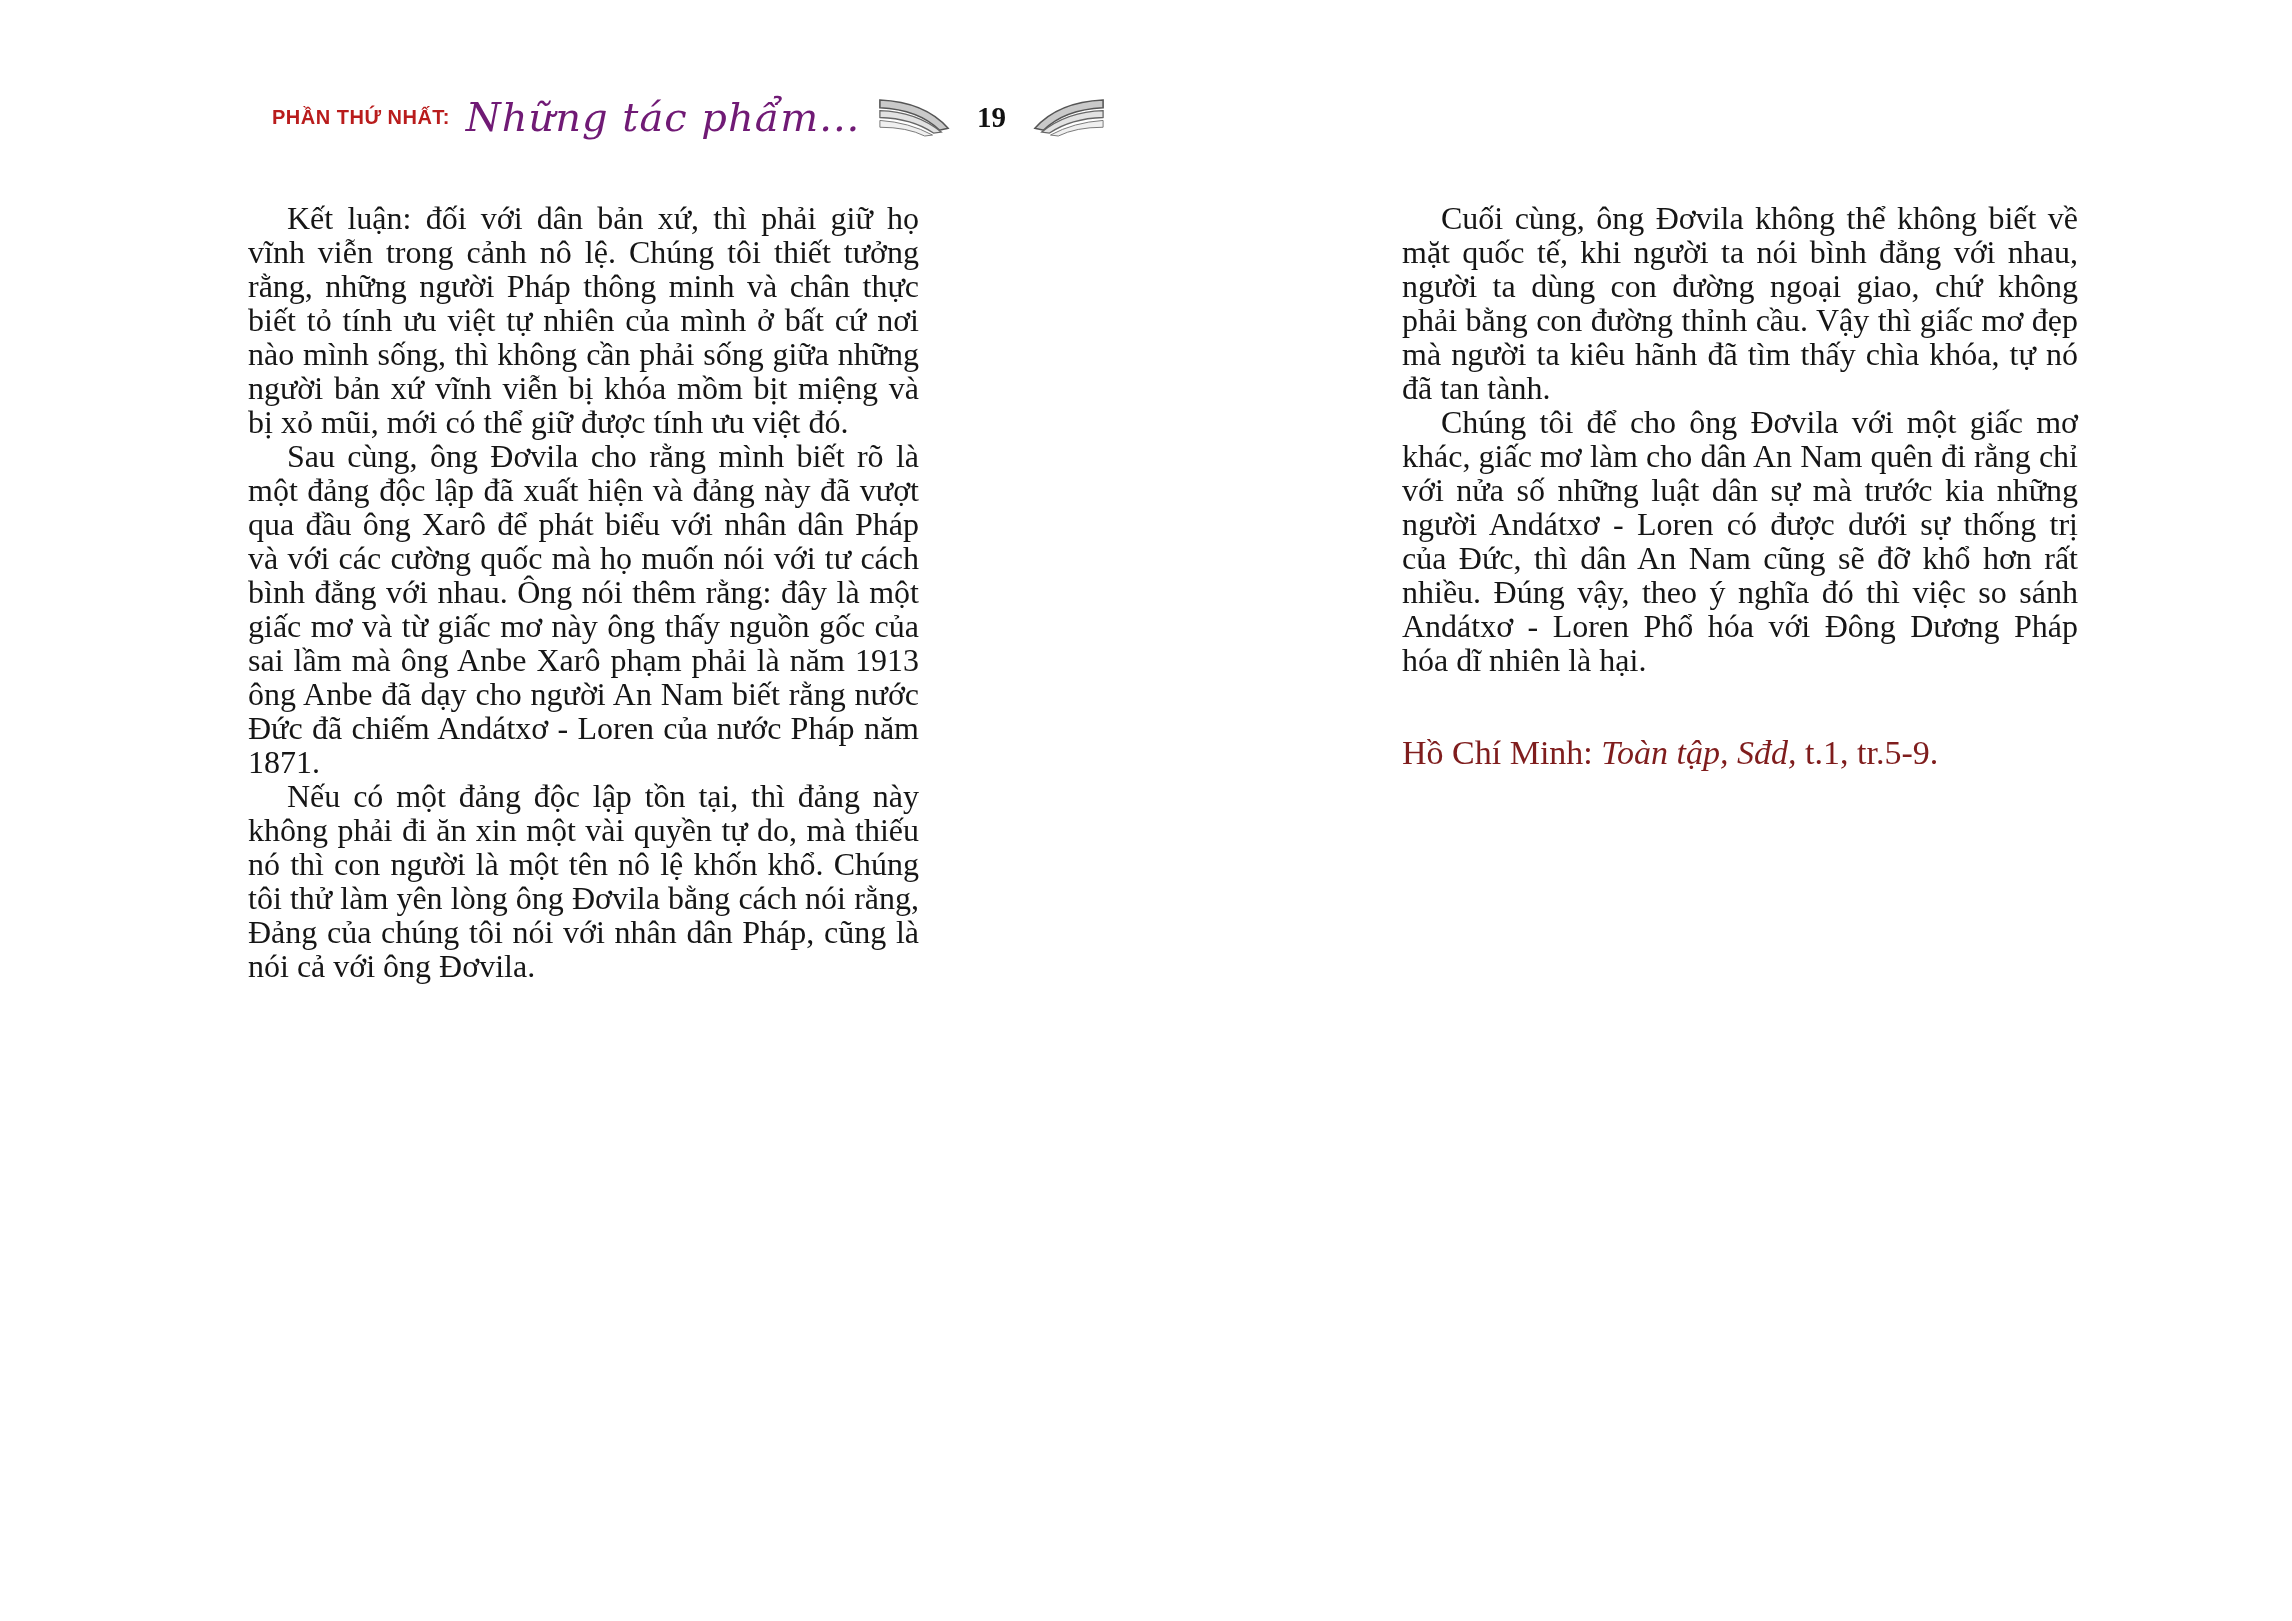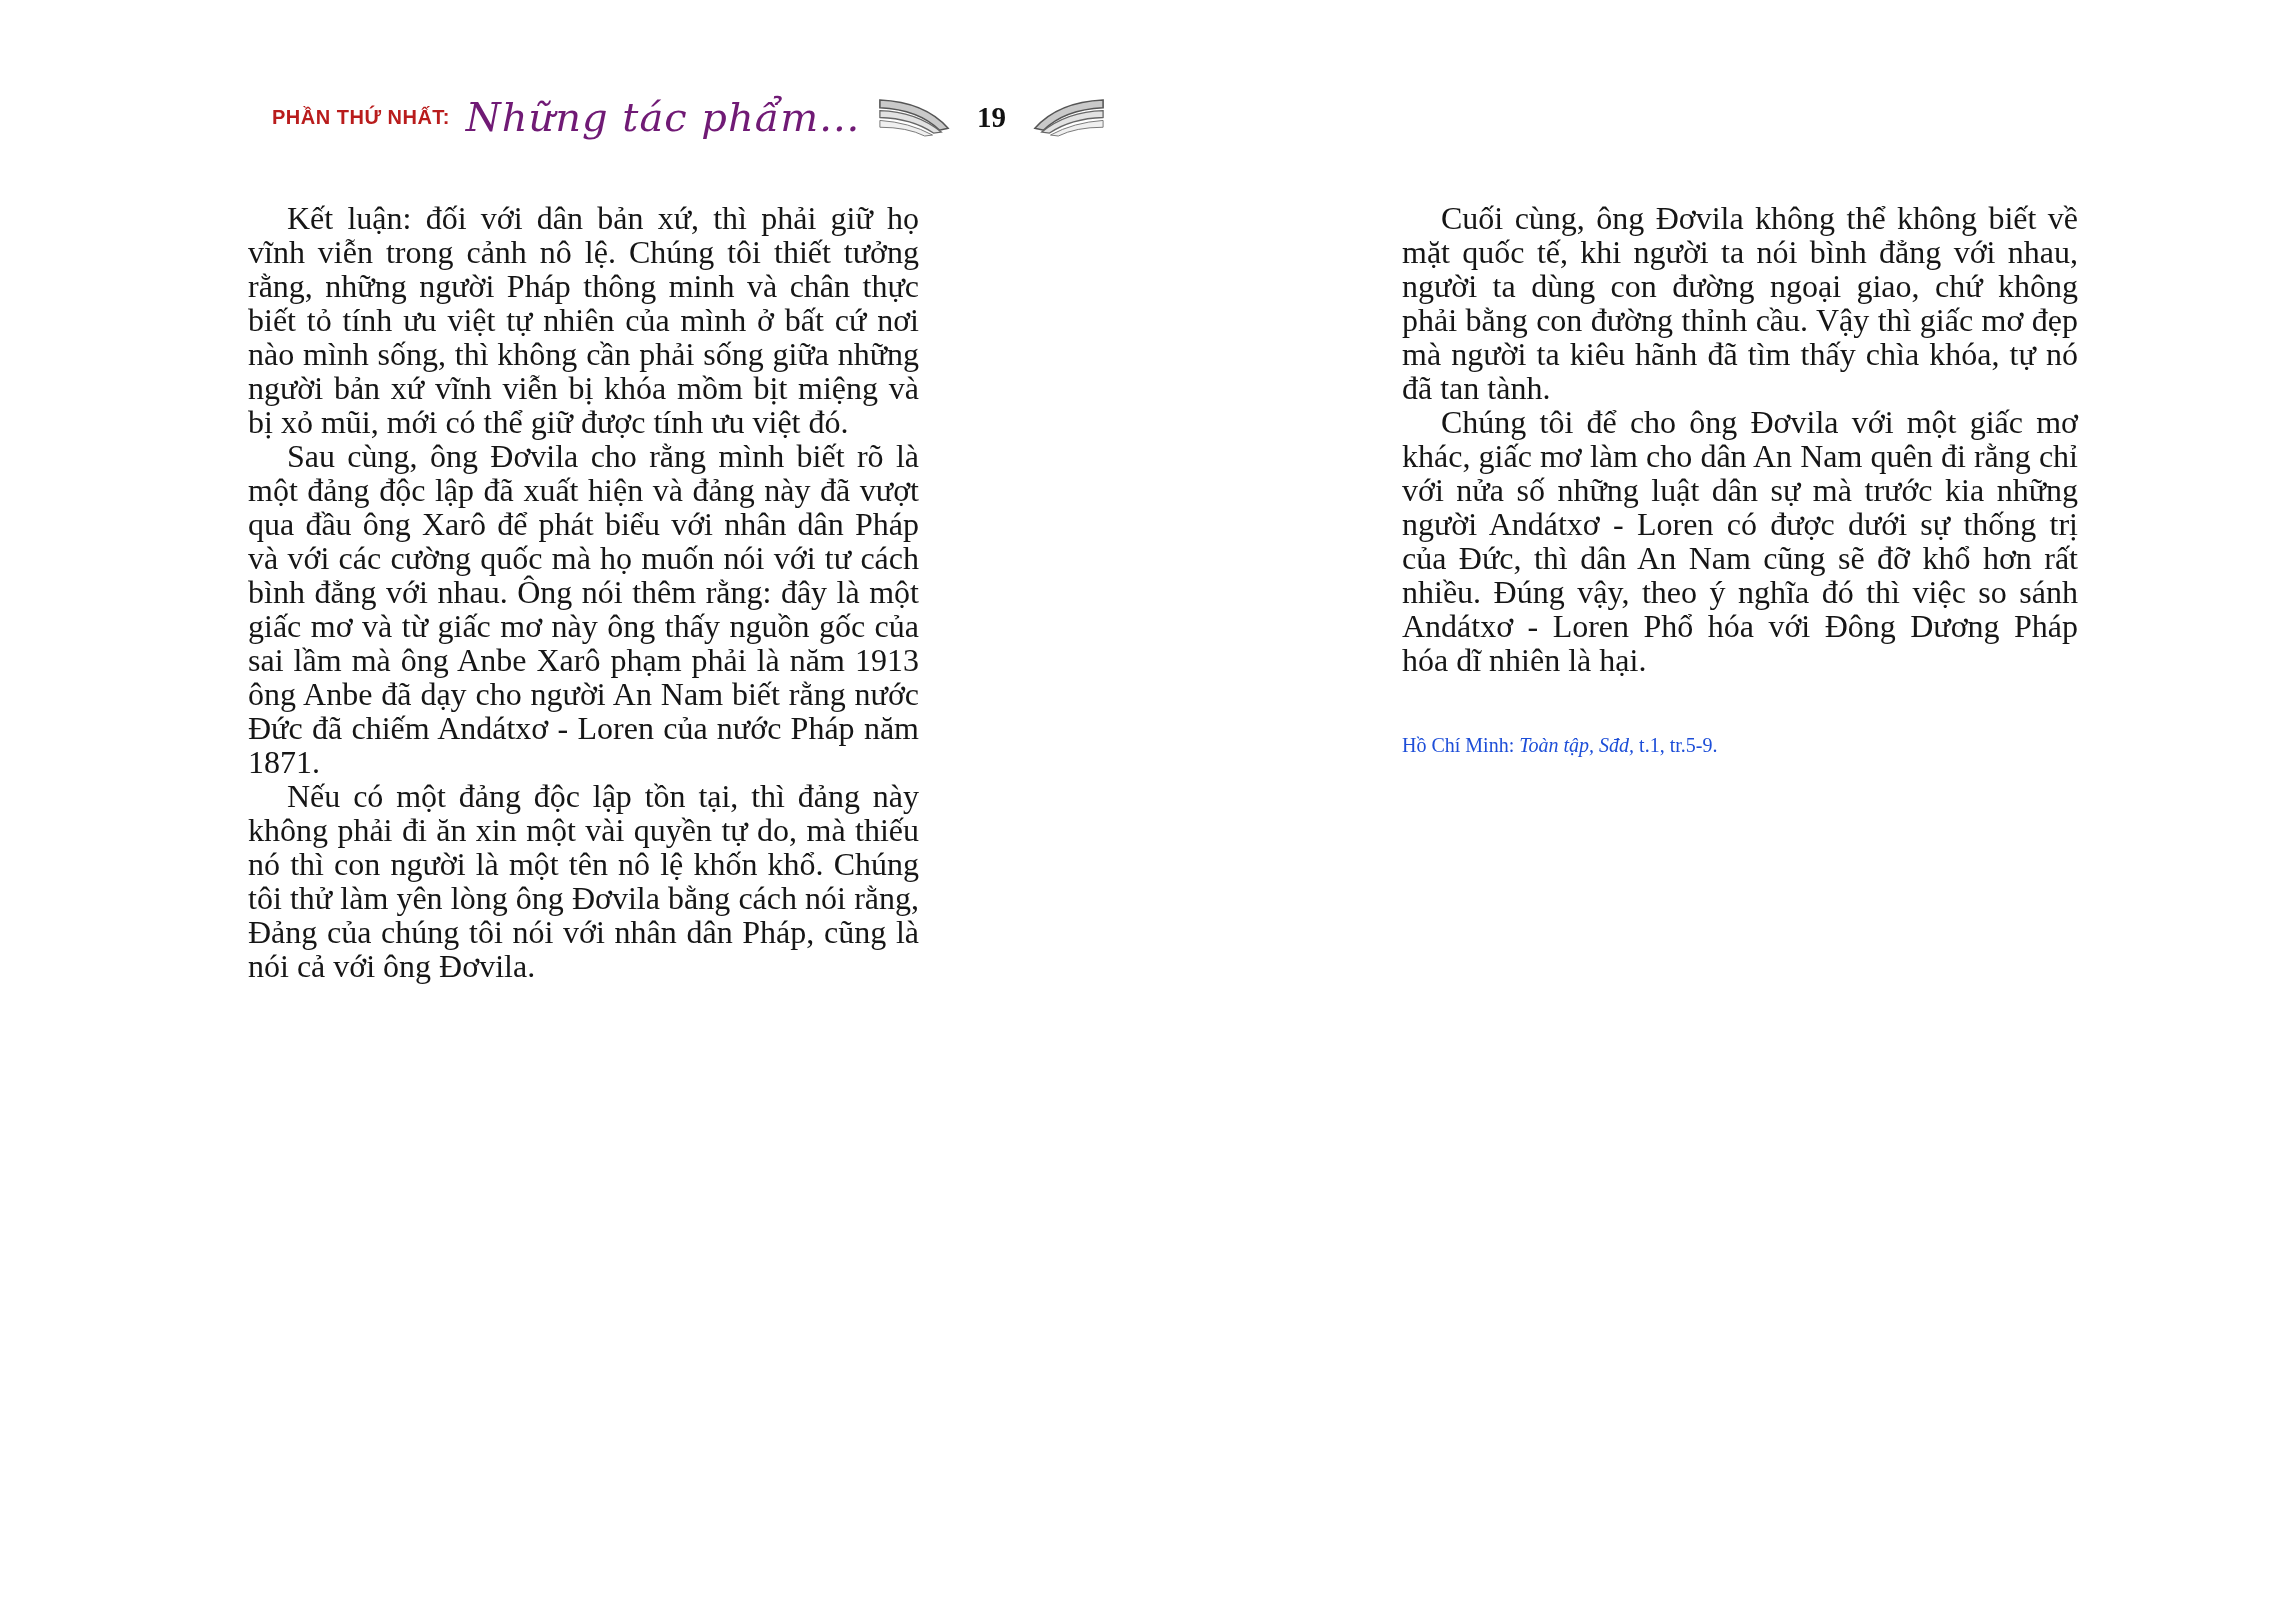--- a/index.html
+++ b/index.html
@@ -68,22 +68,22 @@
     margin-top: 35px;
     text-align: right;
     font-size: 30px;
     letter-spacing: 1px;
     padding-right: 5.9px;
     color: #111;
   }
 
   .footnote {
     margin-top: 57px;
-    font-size: 20px;
-    color: #1d4ed8;
+    font-size: 34px;
+    color: #7f1d1d;
   }
   .footnote .it { font-style: italic; }
 </style>
 </head>
 <body>
 
 <div class="sheet">
 
   <header class="hdr hdr-left">
     <span class="hdr-title">PHẦN THỨ NHẤT:</span>

